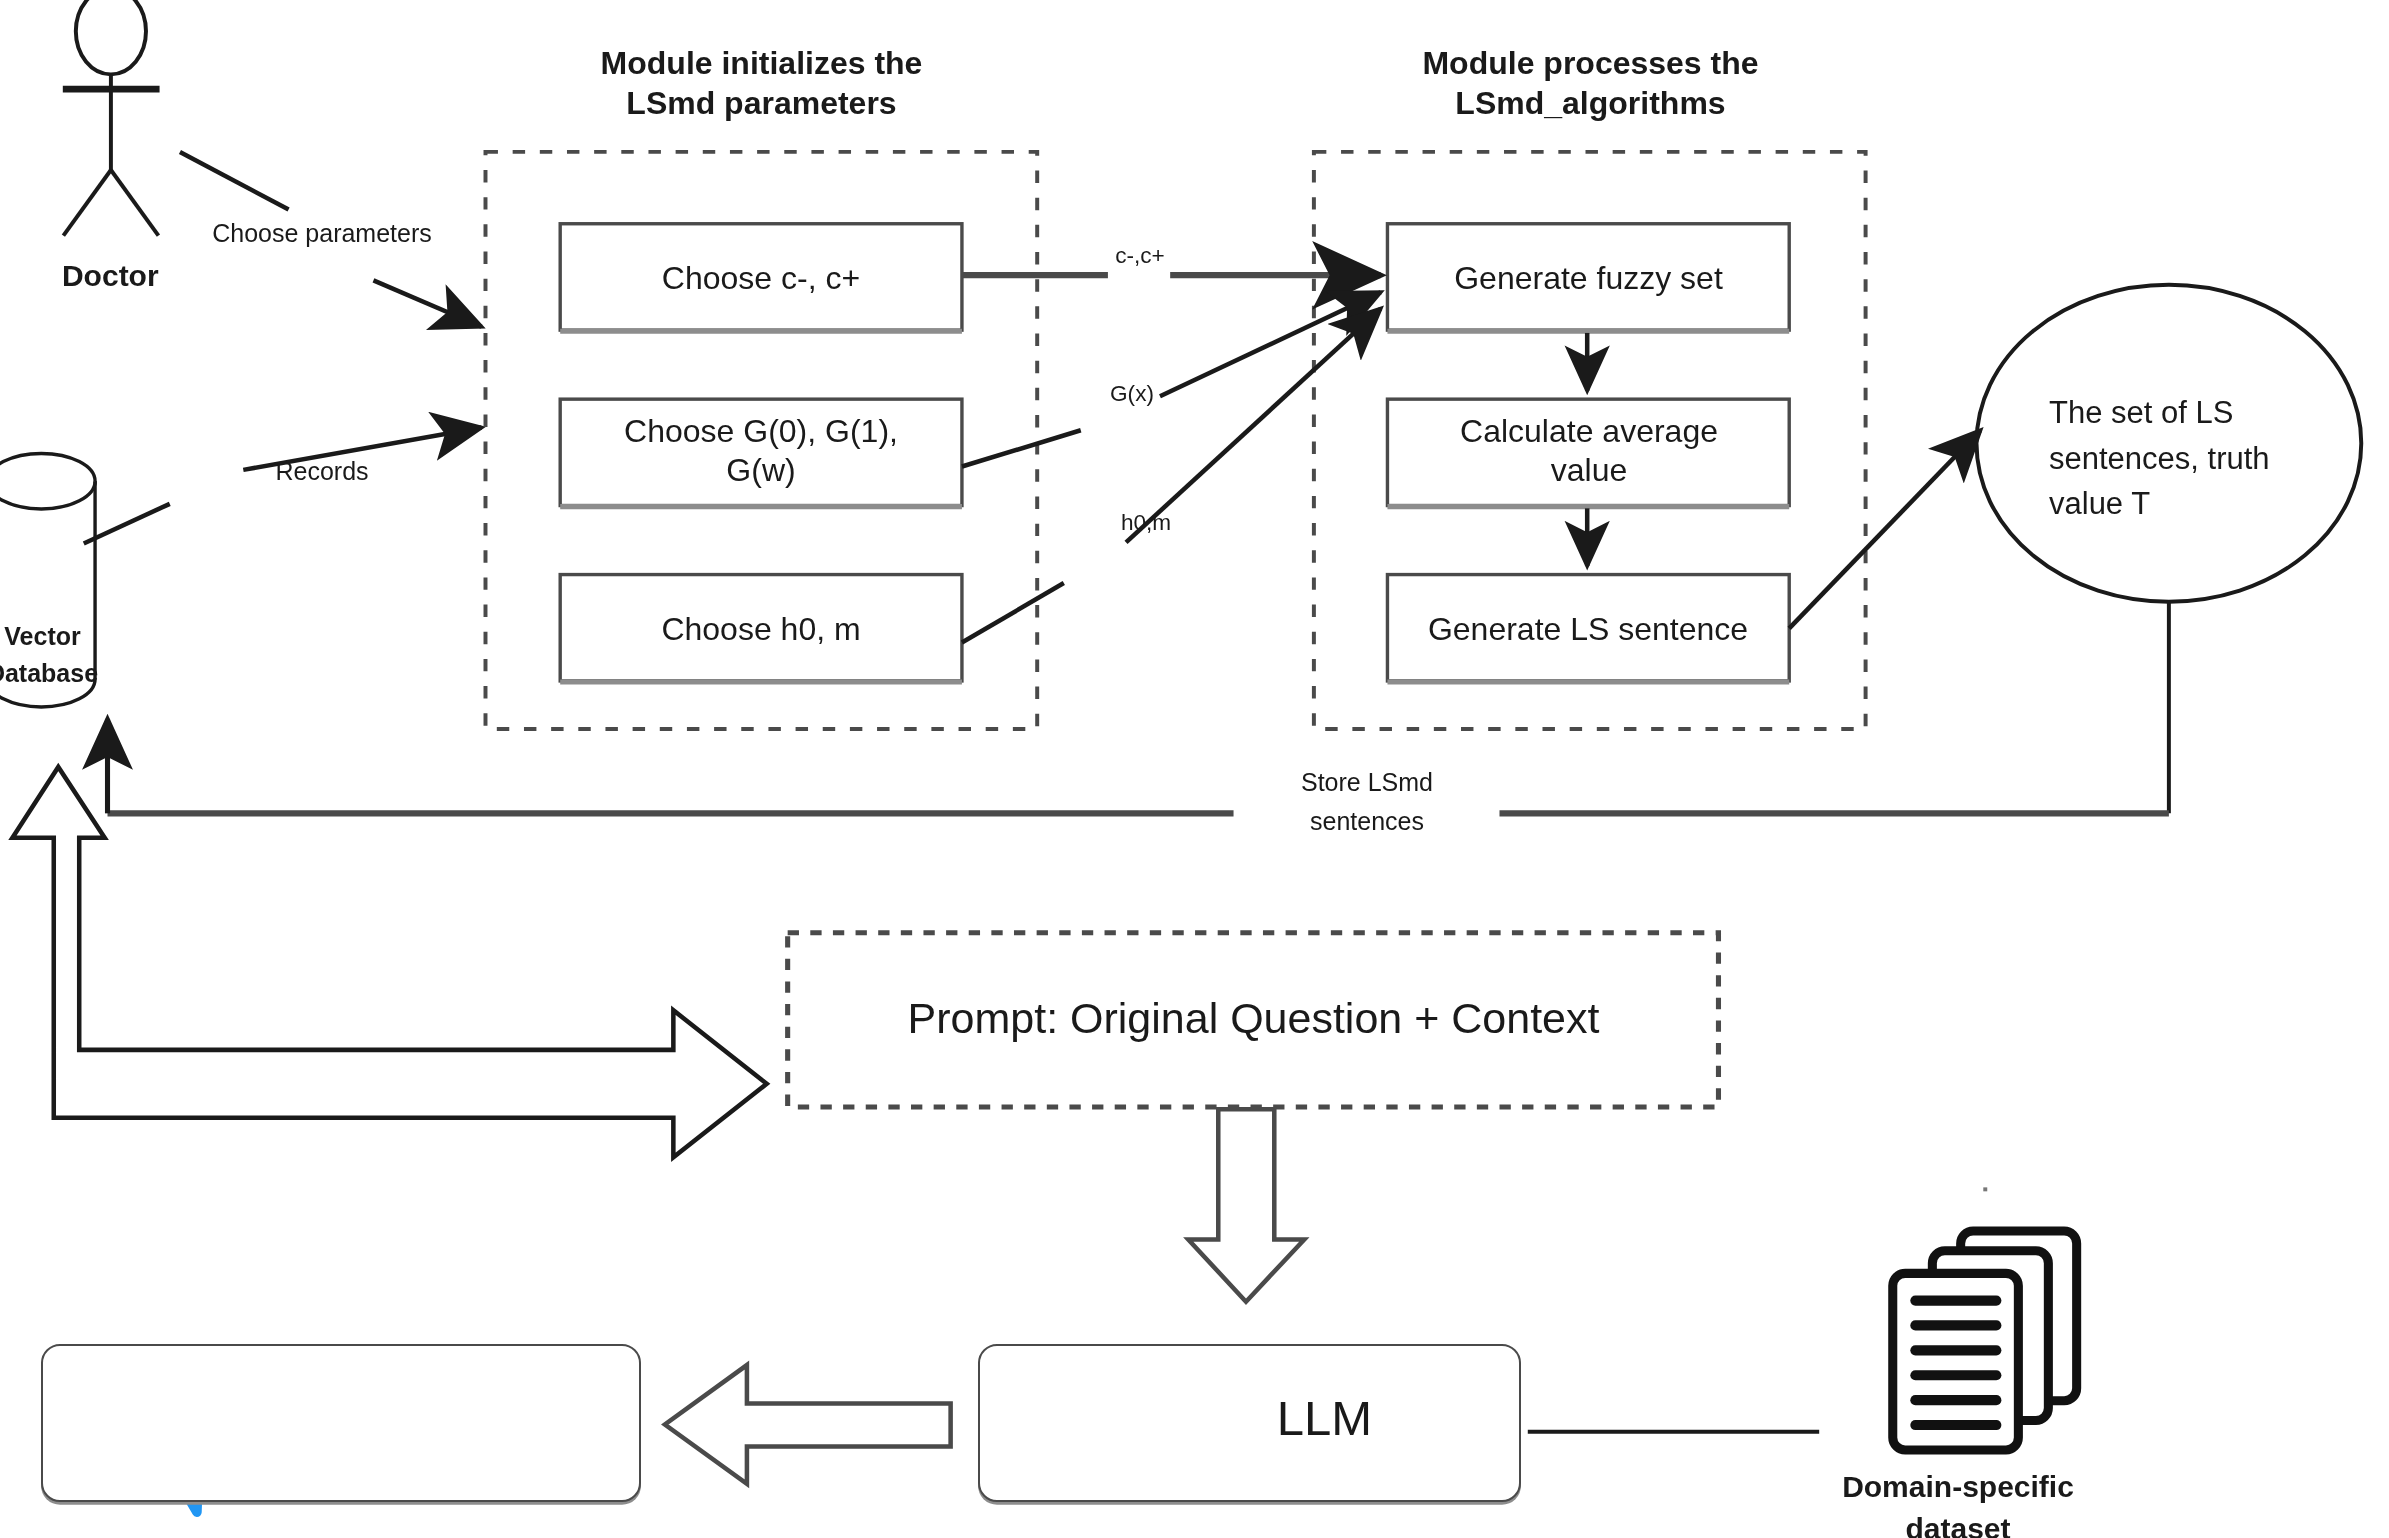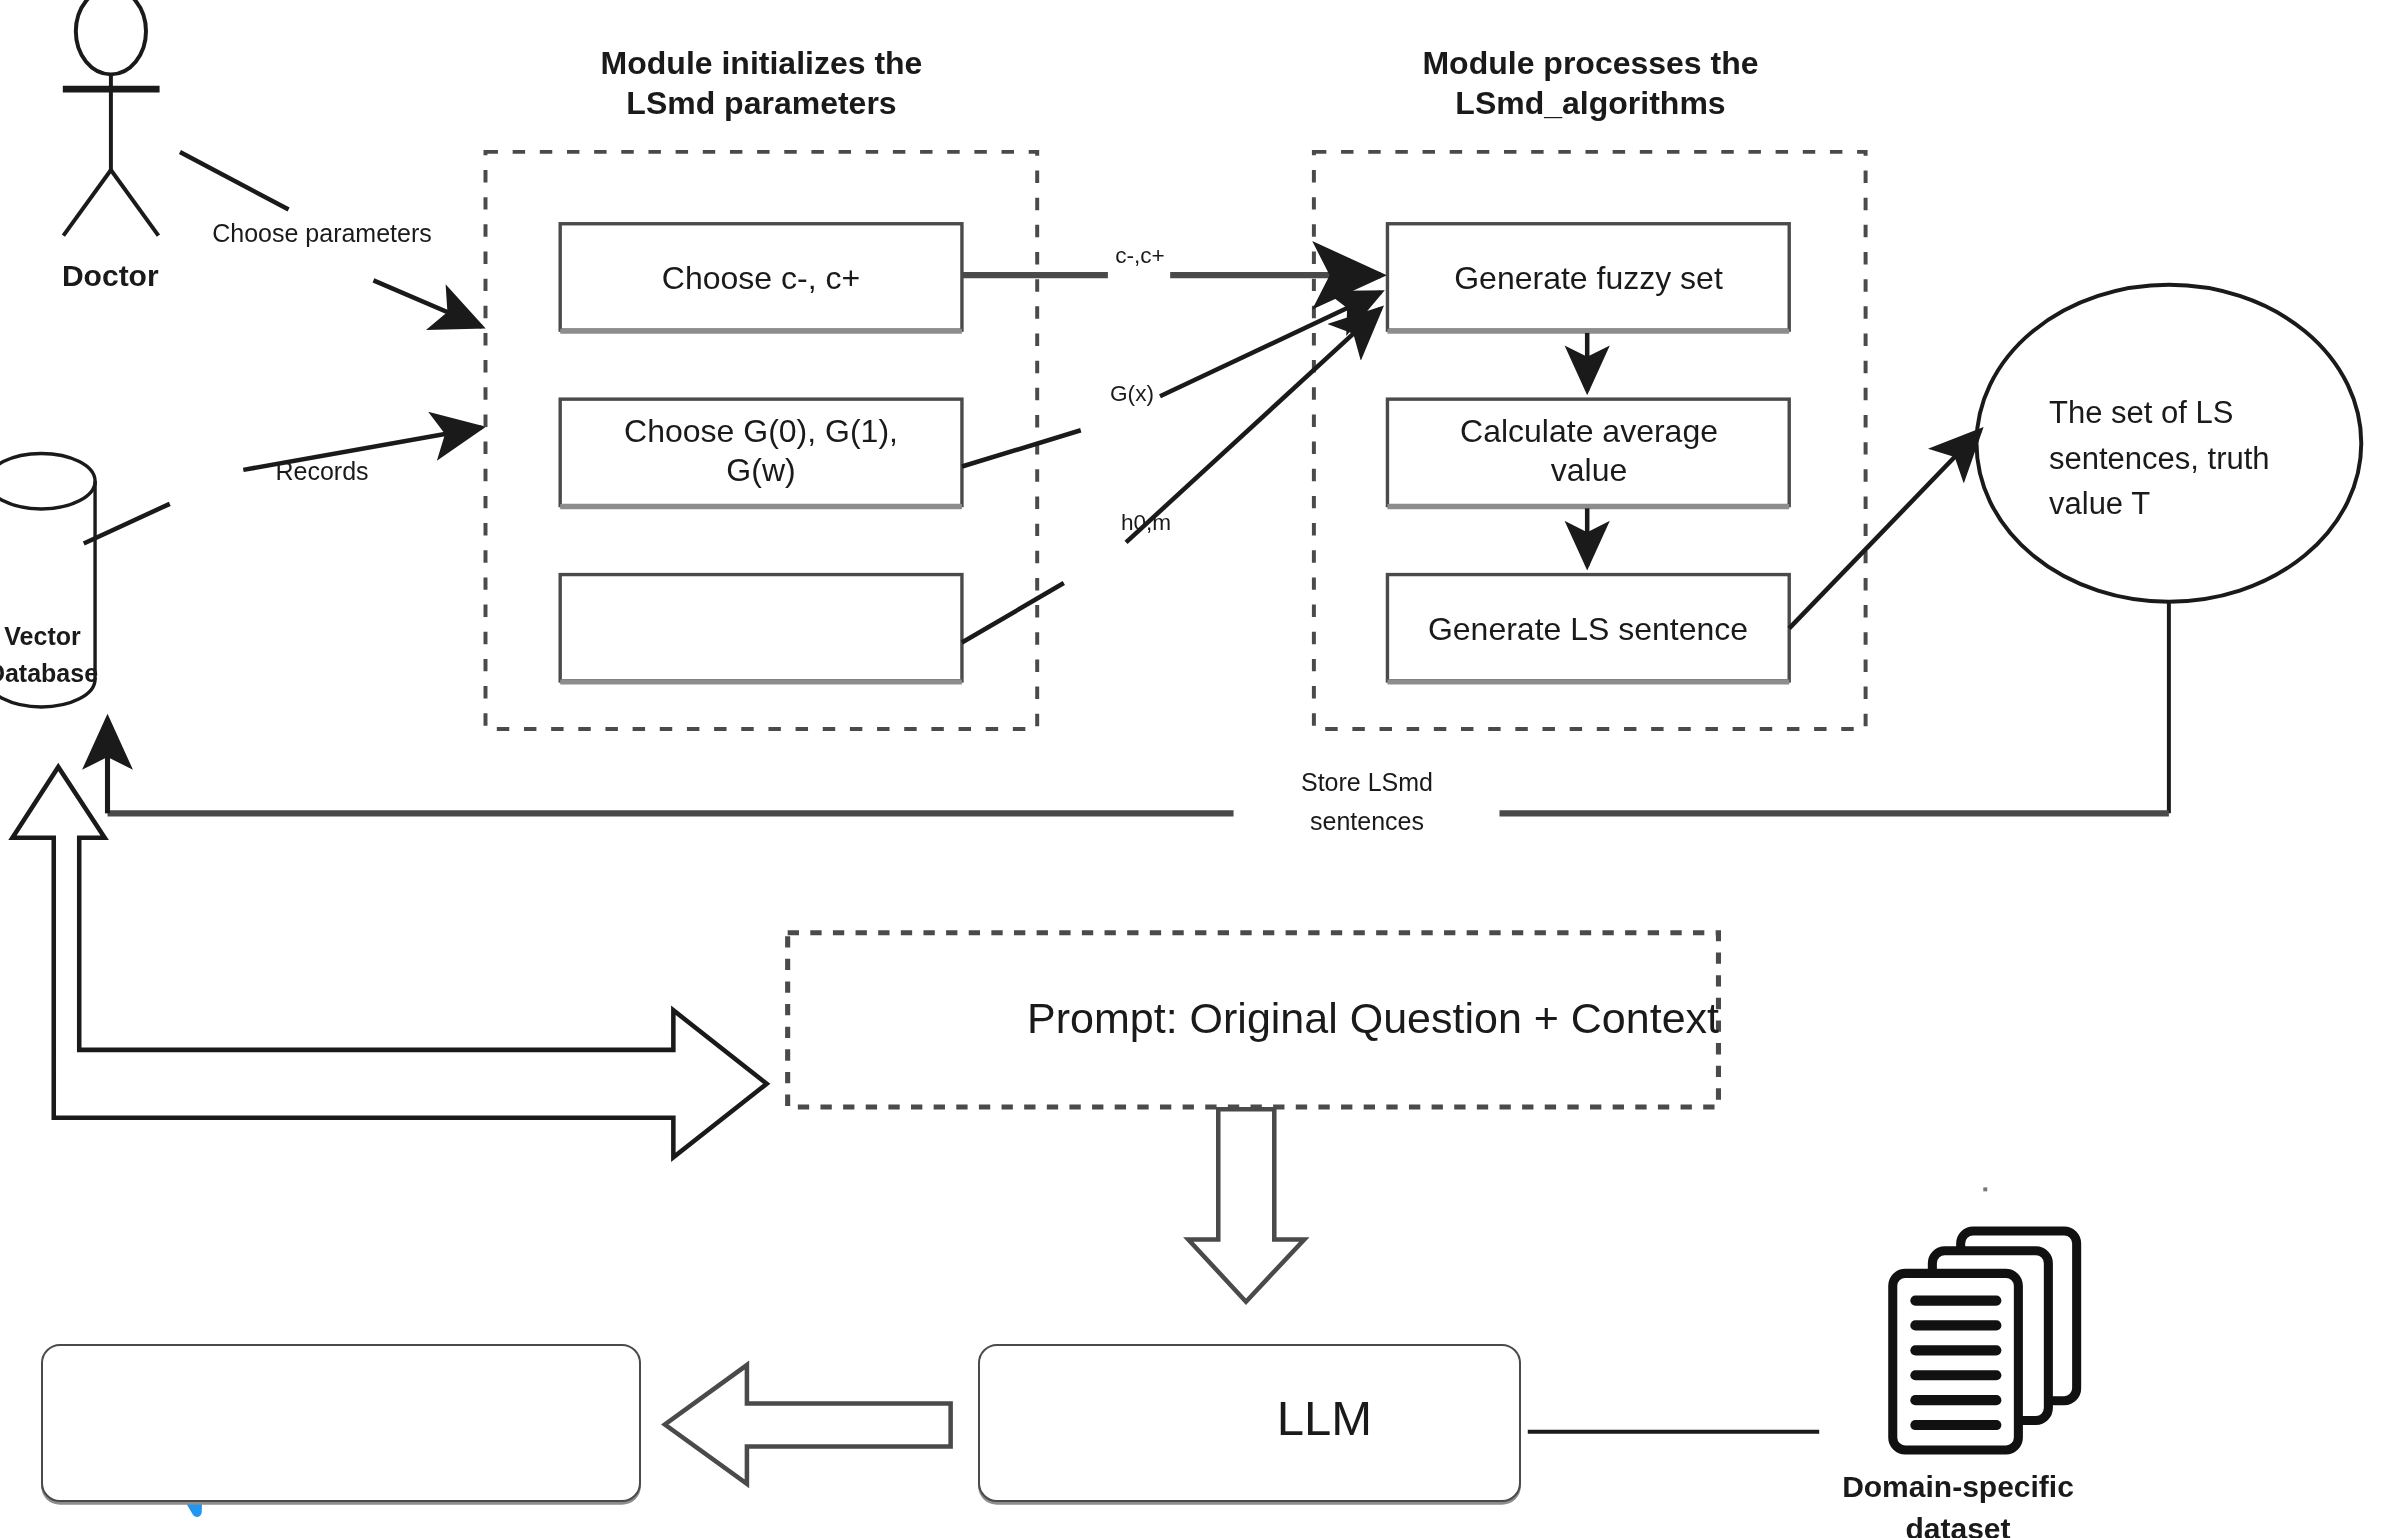--- a/index.html
+++ b/index.html
@@ -59,21 +59,21 @@
   .ellipse-label{
     font-size:31px;
     font-weight:400;
     text-align:left;
     line-height:1.30;
     margin-top:39px;
   }
   .prompt-label{
     font-size:43px;
     font-weight:400;
-    text-align:right;
+    text-align:center;
   }
   .big-label{
     font-size:49px;
     font-weight:400;
     text-align:center;
   }
   .dataset-label{
     font-size:30px;
     font-weight:700;
     text-align:center;
@@ -248,20 +248,21 @@
   <div class="lbl edge-label" style="left:243px;top:456px;width:158px;">Records</div>
 
   <div class="lbl module-title" style="left:484px;top:84px;width:555px;">LSmd parameters</div>
   <div class="lbl module-title" style="left:484px;top:44px;width:555px;">Module initializes the</div>
 
   <div class="lbl module-title" style="left:1313px;top:44px;width:555px;">Module processes the</div>
   <div class="lbl module-title" style="left:1313px;top:84px;width:555px;">LSmd_algorithms</div>
 
   <div class="lbl proc-box-label" style="left:560px;top:259px;width:402px;">Choose c-, c+</div>
   <div class="lbl proc-box-label" style="left:560px;top:412px;width:402px;">Choose G(0), G(1),<br>G(w)</div>
+  <div class="lbl proc-box-label" style="left:560px;top:610px;width:402px;">Choose h0, m</div>
 
   <div class="lbl proc-box-label" style="left:1382px;top:259px;width:413px;">Generate fuzzy set</div>
   <div class="lbl proc-box-label" style="left:1388px;top:412px;width:402px;">Calculate average<br>value</div>
   <div class="lbl proc-box-label" style="left:1376px;top:610px;width:424px;">Generate LS sentence</div>
 
   <div class="lbl edge-label-sm" style="left:1092px;top:242px;width:96px;">c-,c+</div>
   <div class="lbl edge-label-sm" style="left:1078px;top:380px;width:108px;">G(x)</div>
   <div class="lbl edge-label-sm" style="left:1092px;top:509px;width:108px;">h0,m</div>
 
   <div class="lbl ellipse-label" style="left:2049px;top:354px;width:294px;">The set of LS</div>

